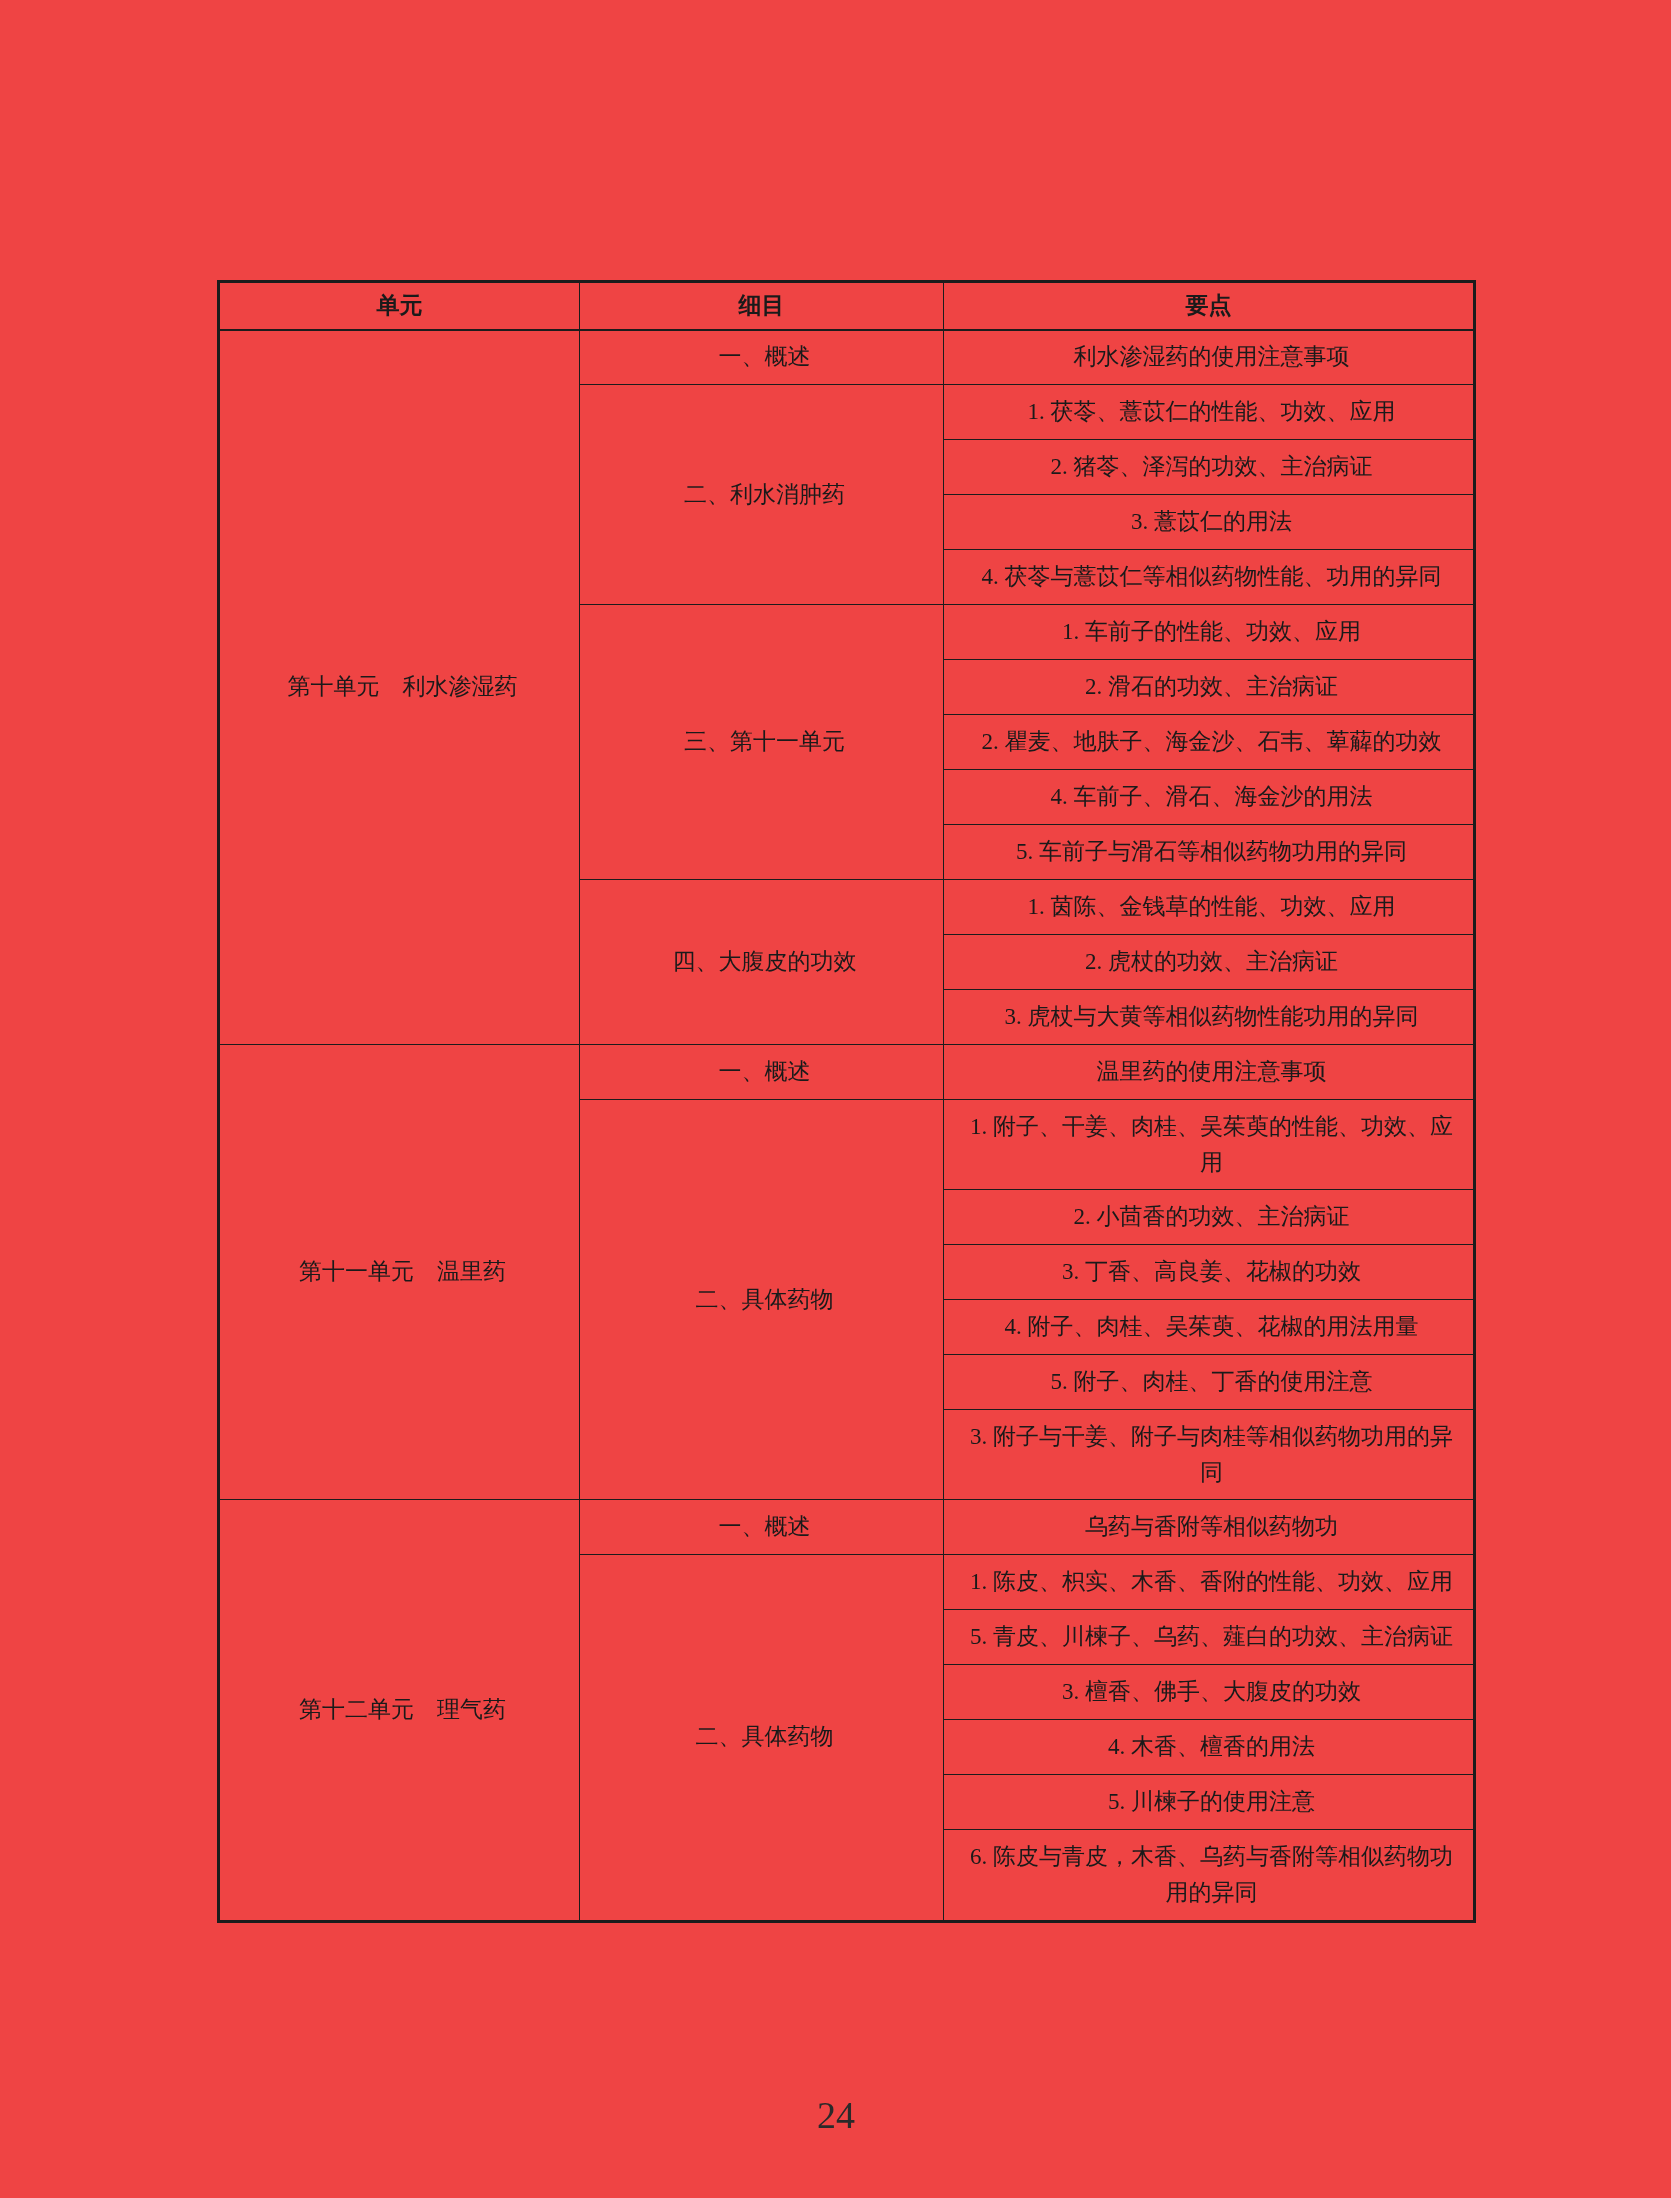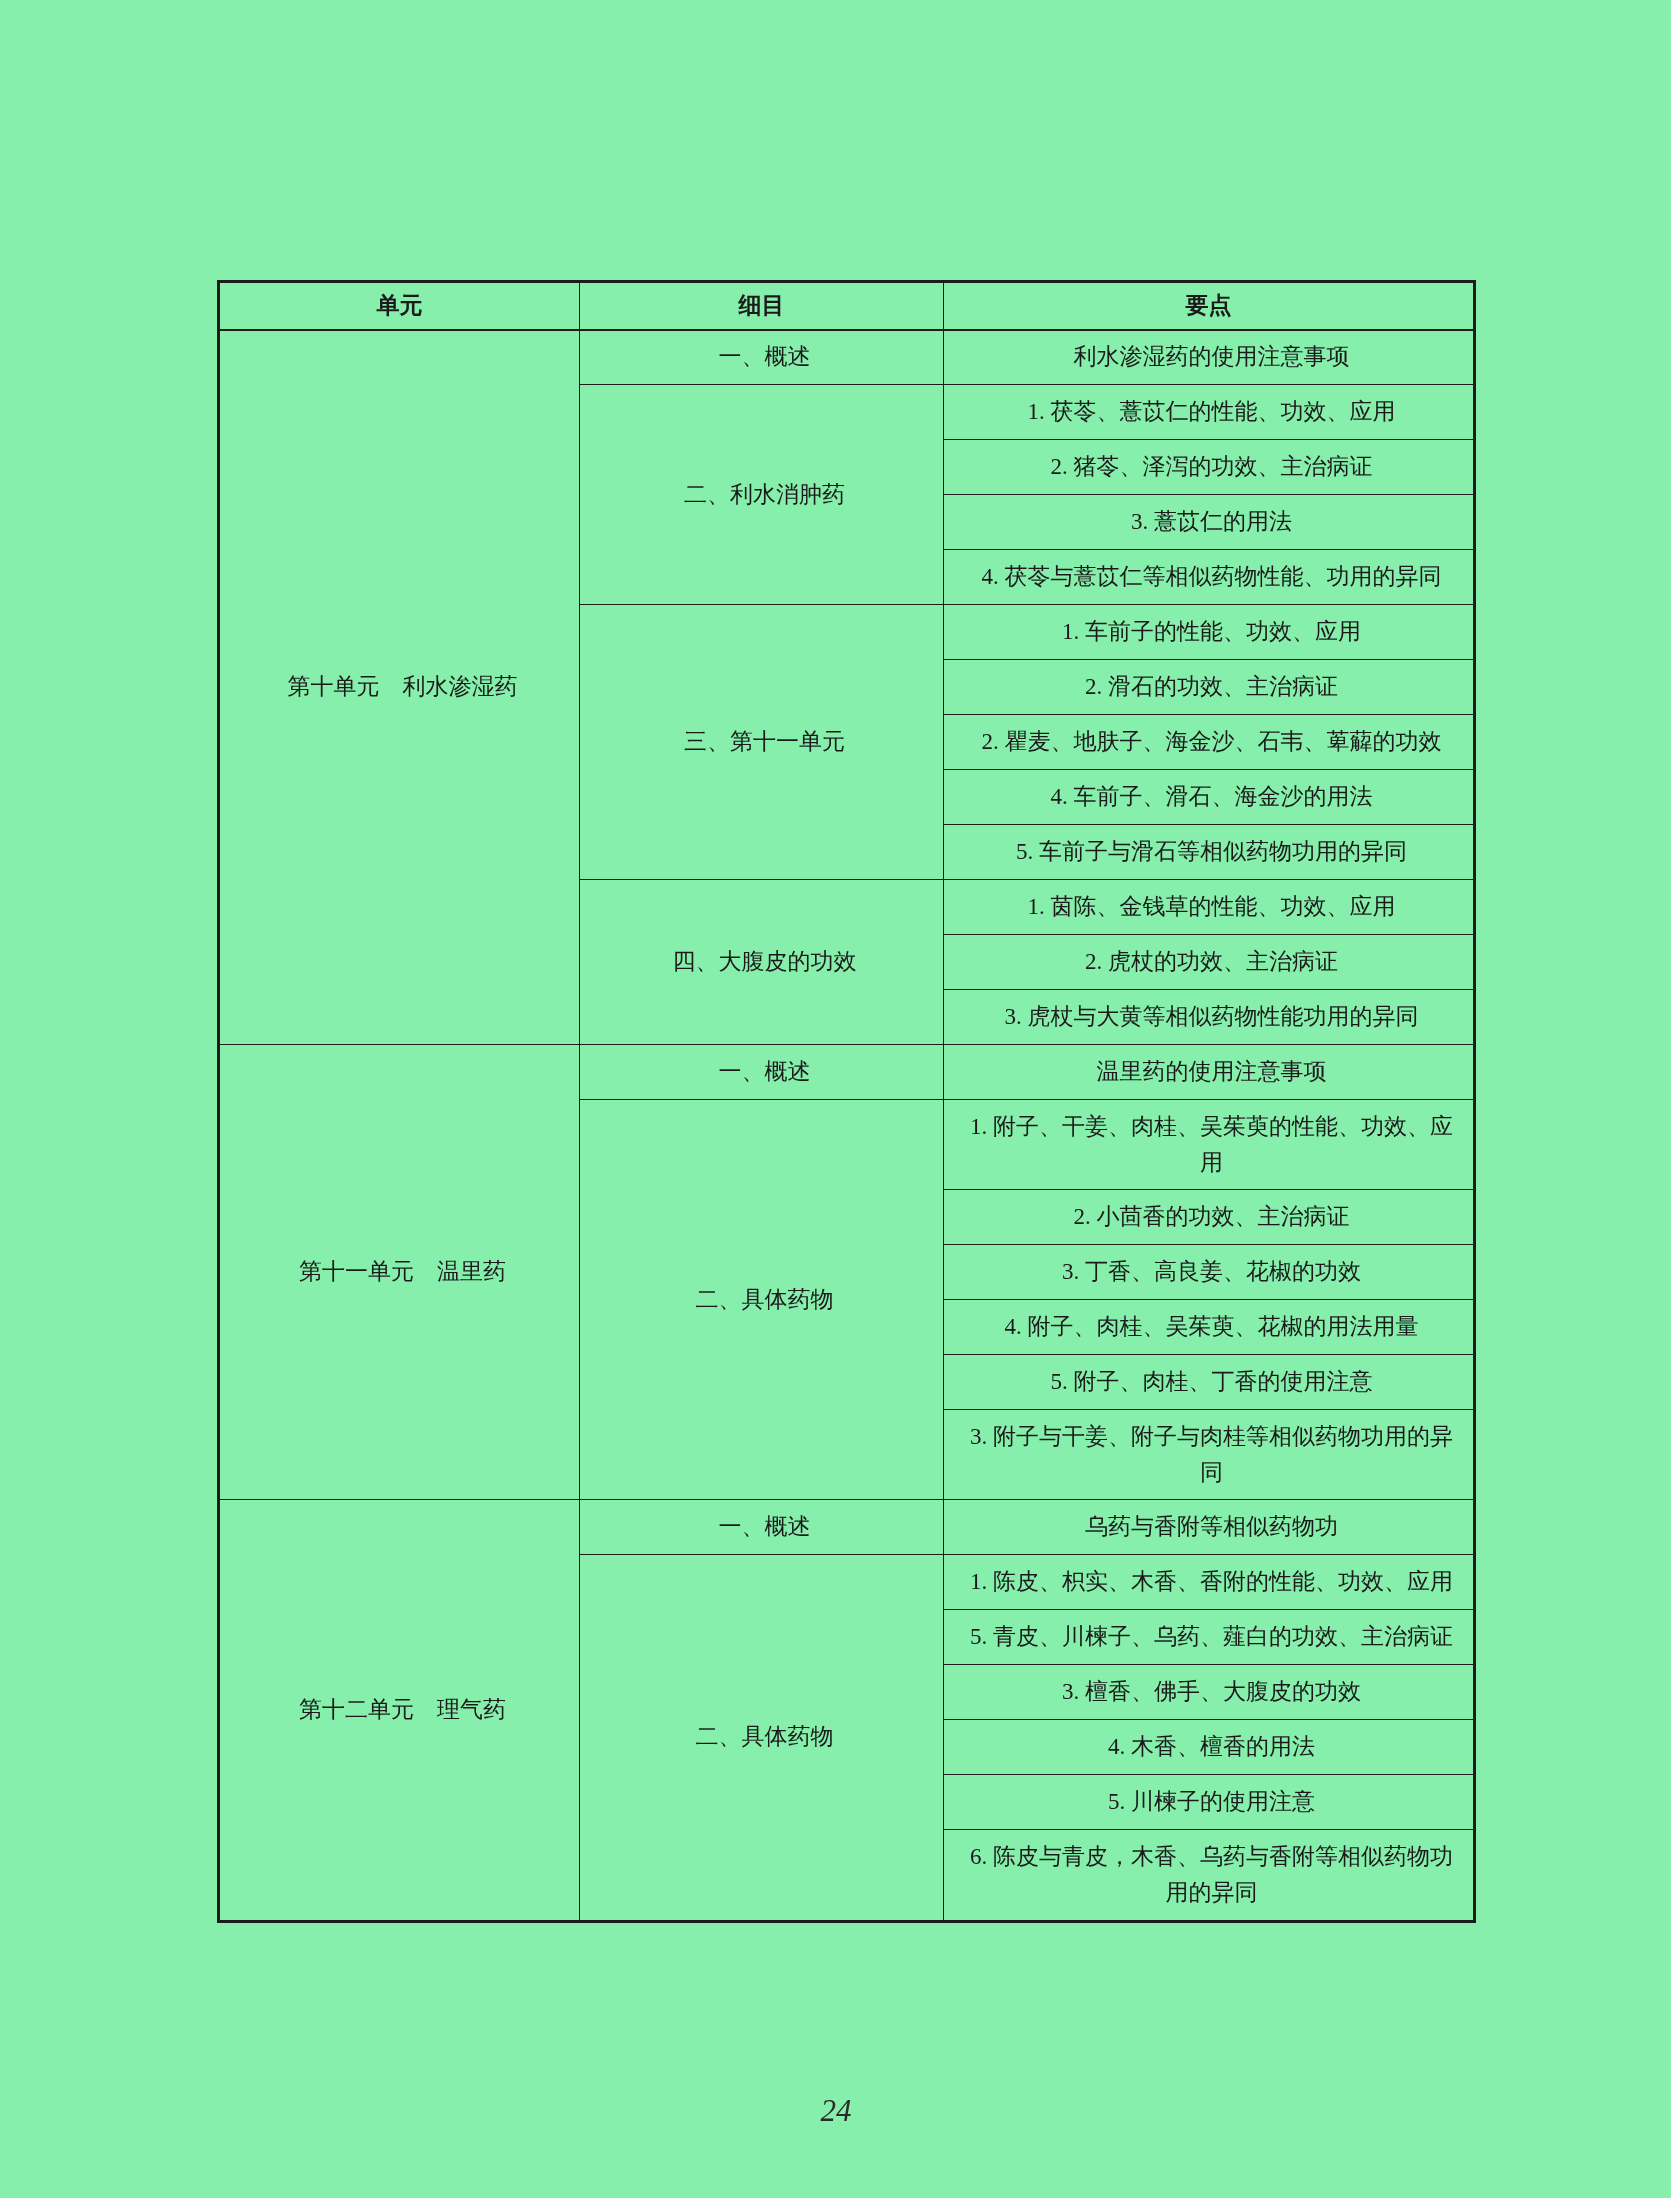--- a/index.html
+++ b/index.html
@@ -6,21 +6,21 @@
     margin: 0;
     padding: 0;
     background: #ffffff;
     font-family: "Liberation Serif", "DejaVu Serif", serif;
     color: #1a1a1a;
   }
   .page {
     position: relative;
     width: 1672px;
     height: 2199px;
-    background: #86efac;
+    background: #ef4444;
     overflow: hidden;
   }
   table.syllabus {
     position: absolute;
     left: 217px;
     top: 280px;
     width: 1256px;
     border-collapse: collapse;
     table-layout: fixed;
     border: 3.8px solid #1c1c1c;
@@ -47,23 +47,22 @@
     padding: 8.6px 5.7px 8.6px 11.5px;
     white-space: pre-line;
   }
   table.syllabus td.point { height: 55px; }
   .page-number {
     position: absolute;
     top: 2093px;
     left: 0;
     width: 100%;
     text-align: center;
-    font-size: 31px;
+    font-size: 38px;
     color: #2a2a2a;
-    font-style: italic;
   }
 </style>
 </head>
 <body>
 
 <div class="page">
   <table class="syllabus">
     <colgroup>
       <col style="width:361px">
       <col style="width:364px">

